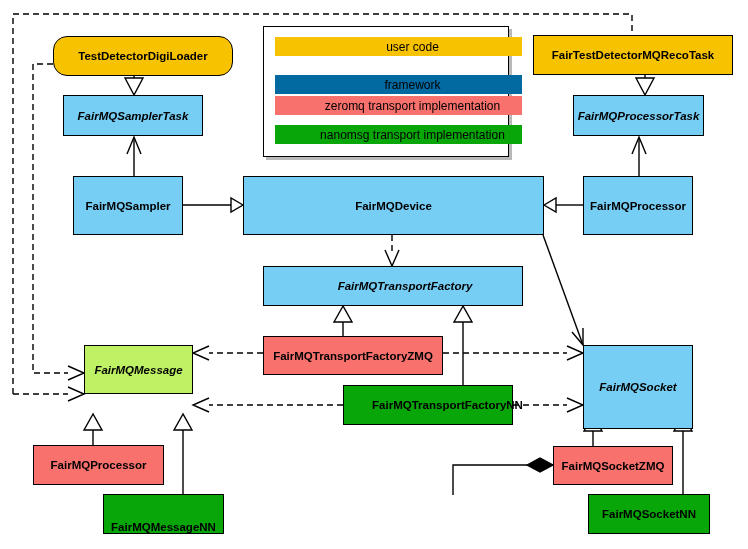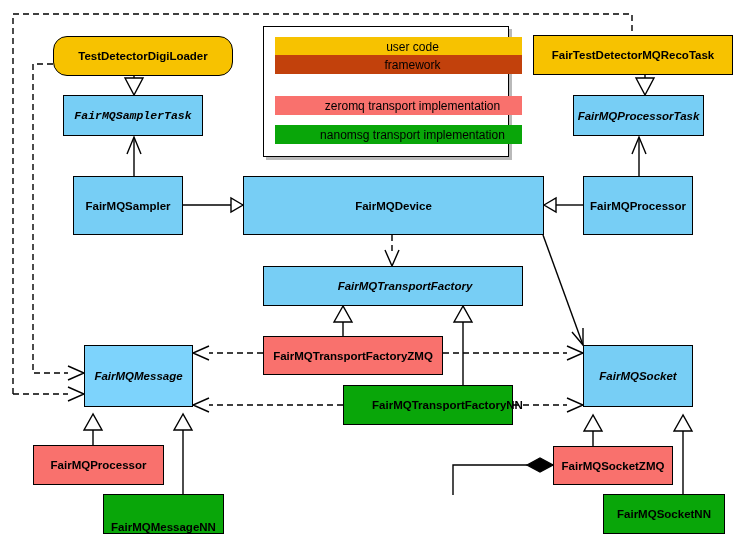--- a/index.html
+++ b/index.html
@@ -67,40 +67,40 @@
     <path d="M683,494 V431"></path>
     <polygon fill="#fff" points="683,415 674,431 692,431"></polygon>
     <path d="M453,495 V465 H527"></path>
     <polygon fill="#000" points="527,465 540,458 553,465 540,472"></polygon>
   </svg>
 
   <div class="legend">
     <div class="legend-item" style="top: 10px; background: rgb(247, 194, 0);">
       <span>user code</span>
     </div>
-    <div class="legend-item" style="top: 28px; background: #c2410c; text-align: right;">
+    <div class="legend-item" style="top: 48px; background: #0369a1; text-align: right;">
       <span>framework</span>
     </div>
     <div class="legend-item" style="top: 69px; background: rgb(249, 113, 109);">
       <span>zeromq transport implementation</span>
     </div>
     <div class="legend-item" style="top: 98px; background: rgb(9, 166, 9);">
       <span>nanomsg transport implementation</span>
     </div>
   </div>
 
   <div class="node" style="left: 53px; top: 36px; width: 180px; height: 40px; background: rgb(247, 194, 0); border-radius: 14px;">
     <span>TestDetectorDigiLoader</span>
     </div>
 
   <div class="node" style="left: 533px; top: 35px; width: 200px; height: 40px; background: rgb(247, 194, 0);">
     <span>FairTestDetectorMQRecoTask</span>
     </div>
 
-  <div class="node abstract" style="left: 63px; top: 95px; width: 140px; height: 41px; background: rgb(119, 206, 245); font-family: Liberation Mono, monospace;">
+  <div class="node abstract" style="left: 63px; top: 95px; width: 140px; height: 41px; background: rgb(119, 206, 245);">
     <span>FairMQSamplerTask</span>
     </div>
 
   <div class="node abstract" style="left: 573px; top: 95px; width: 131px; height: 41px; background: rgb(119, 206, 245);">
     <span>FairMQProcessorTask</span>
     </div>
 
   <div class="node" style="left: 73px; top: 176px; width: 110px; height: 59px; background: rgb(119, 206, 245);">
     <span>FairMQSampler</span>
     </div>
@@ -118,38 +118,38 @@
     </div>
 
   <div class="node" style="left: 263px; top: 336px; width: 180px; height: 39px; background: rgb(249, 113, 109);">
     <span>FairMQTransportFactoryZMQ</span>
     </div>
 
   <div class="node" style="left: 343px; top: 385px; width: 170px; height: 40px; background: rgb(9, 166, 9); padding-left: 39px;">
     <span>FairMQTransportFactoryNN</span>
     </div>
 
-  <div class="node abstract" style="left: 84px; top: 345px; width: 109px; height: 62px; background: #7dd3fc;">
+  <div class="node abstract" style="left: 84px; top: 345px; width: 109px; height: 49px; background: #bef264;">
     <span>FairMQMessage</span>
     </div>
 
-  <div class="node abstract" style="left: 583px; top: 345px; width: 110px; height: 62px; background: rgb(119, 206, 245);">
+  <div class="node abstract" style="left: 583px; top: 345px; width: 110px; height: 84px; background: rgb(119, 206, 245);">
     <span>FairMQSocket</span>
     </div>
 
   <div class="node" style="left: 33px; top: 445px; width: 131px; height: 40px; background: rgb(249, 113, 109);">
     <span>FairMQProcessor</span>
     </div>
 
   <div class="node" style="left: 103px; top: 494px; width: 121px; height: 40px; background: rgb(9, 166, 9); align-items: flex-end;">
     <span>FairMQMessageNN</span>
     </div>
 
 
   <div class="node" style="left: 553px; top: 446px; width: 120px; height: 39px; background: rgb(249, 113, 109);">
     <span>FairMQSocketZMQ</span>
     </div>
 
-  <div class="node" style="left: 603px; top: 494px; width: 122px; height: 40px; background: rgb(9, 166, 9);">
+  <div class="node" style="left: 588px; top: 494px; width: 122px; height: 40px; background: rgb(9, 166, 9);">
     <span>FairMQSocketNN</span>
     </div>
 
 </div>
 
 </body></html>

